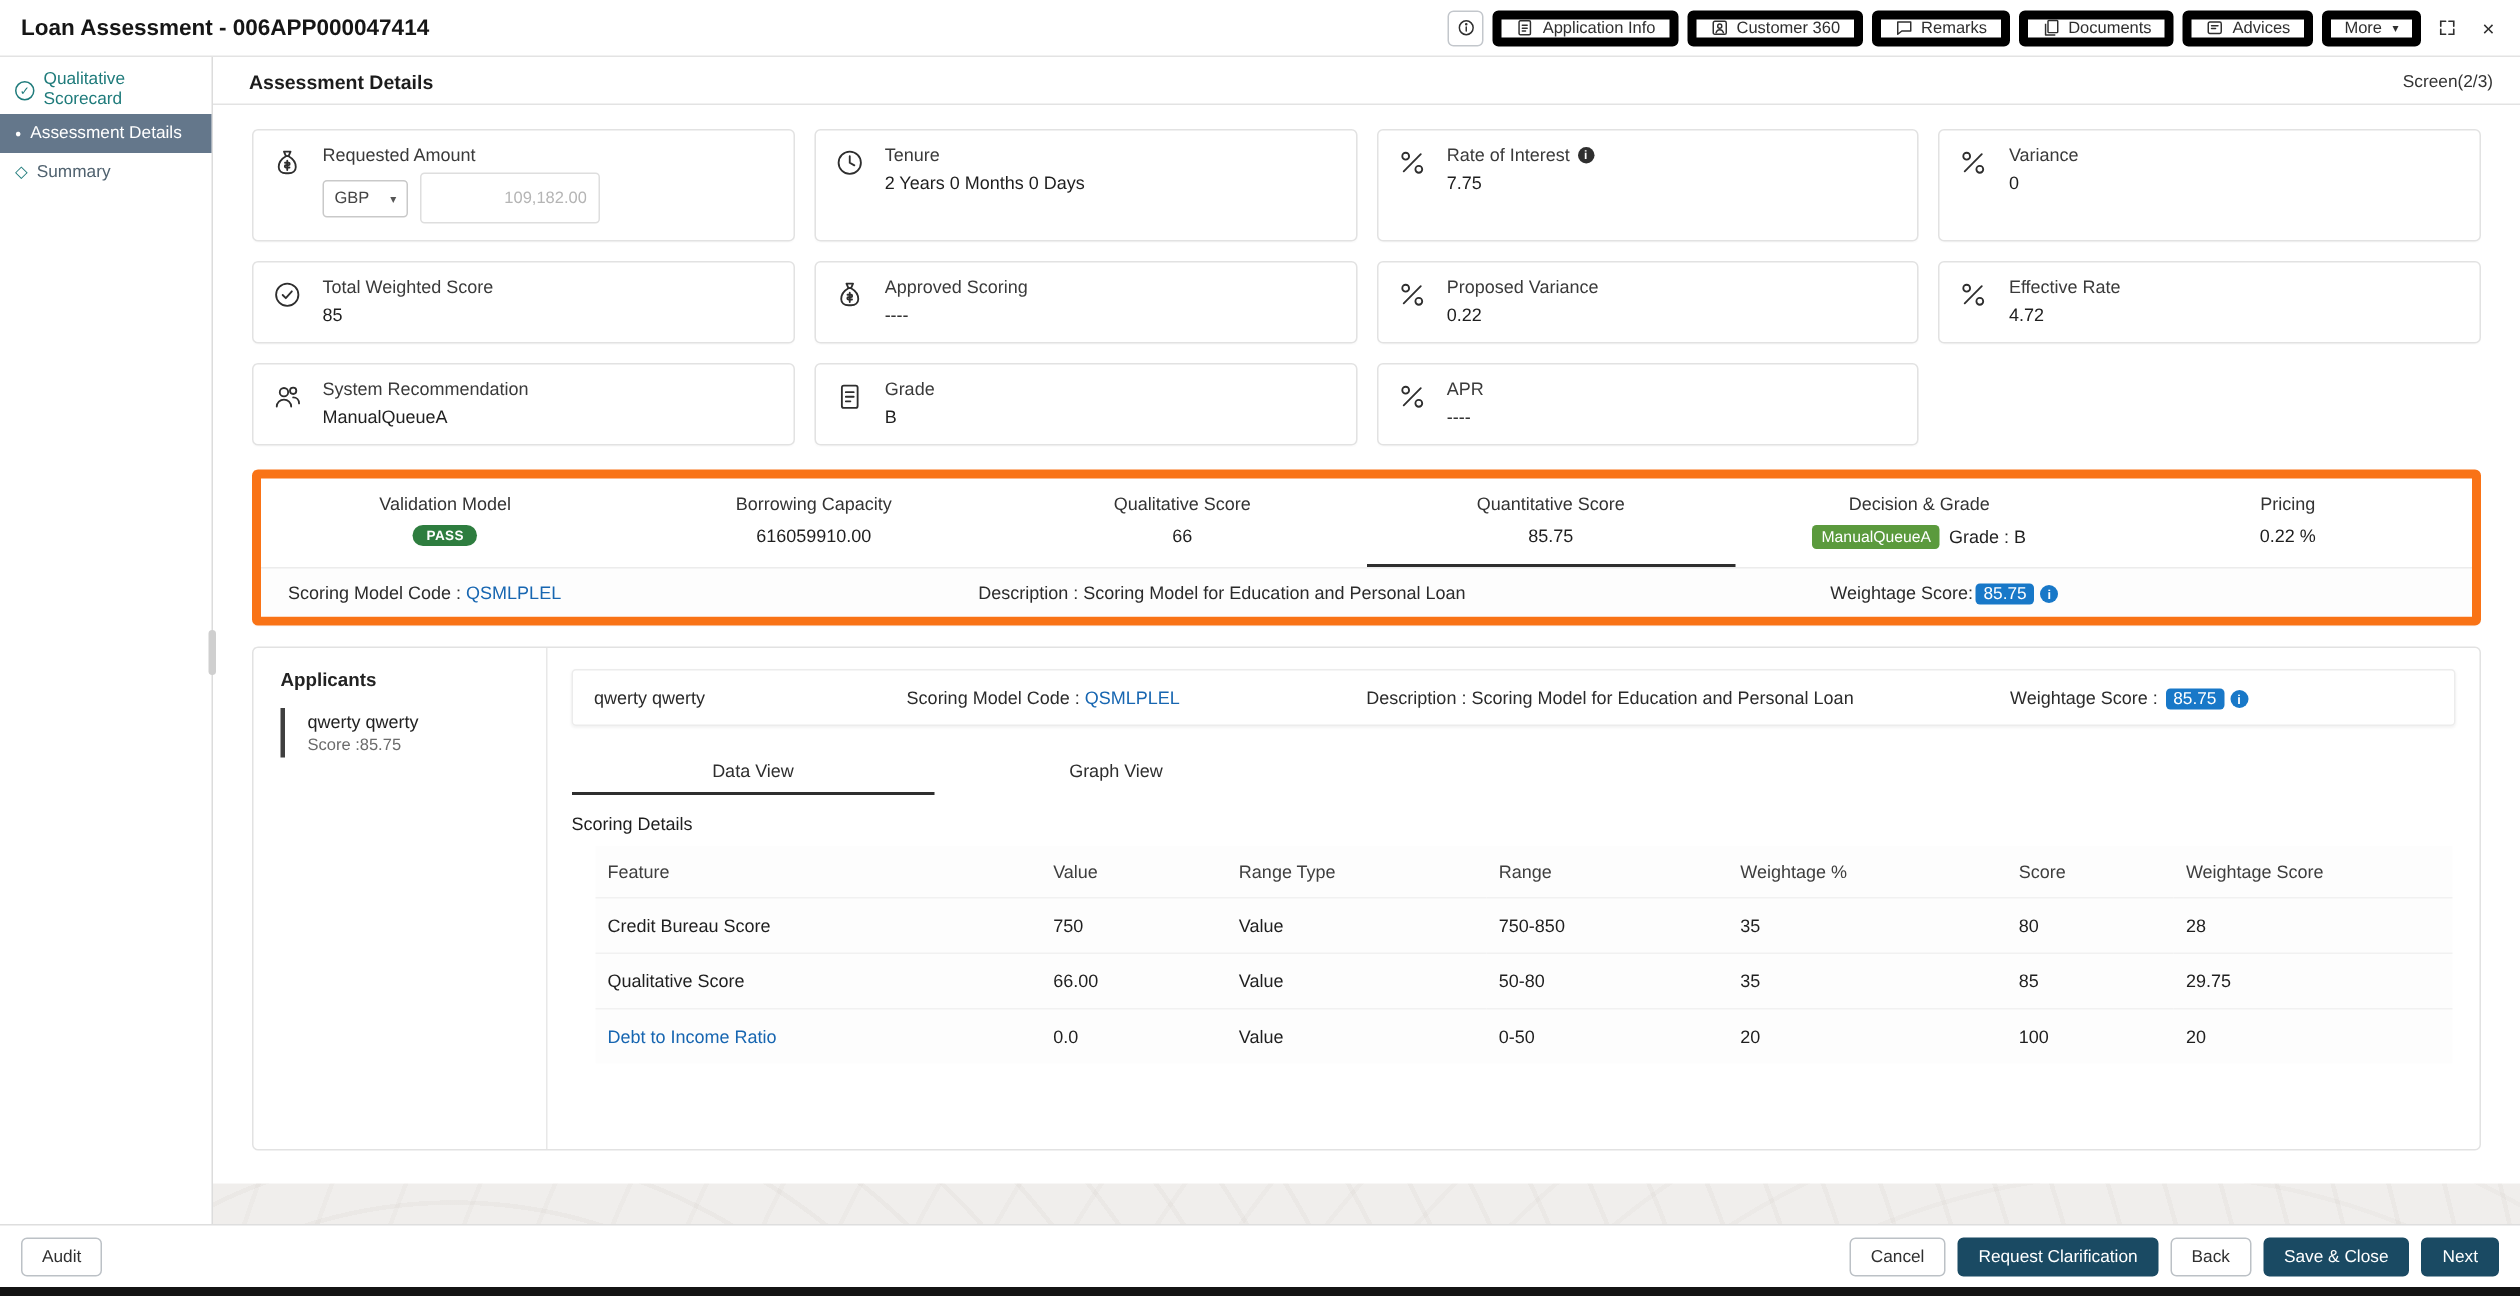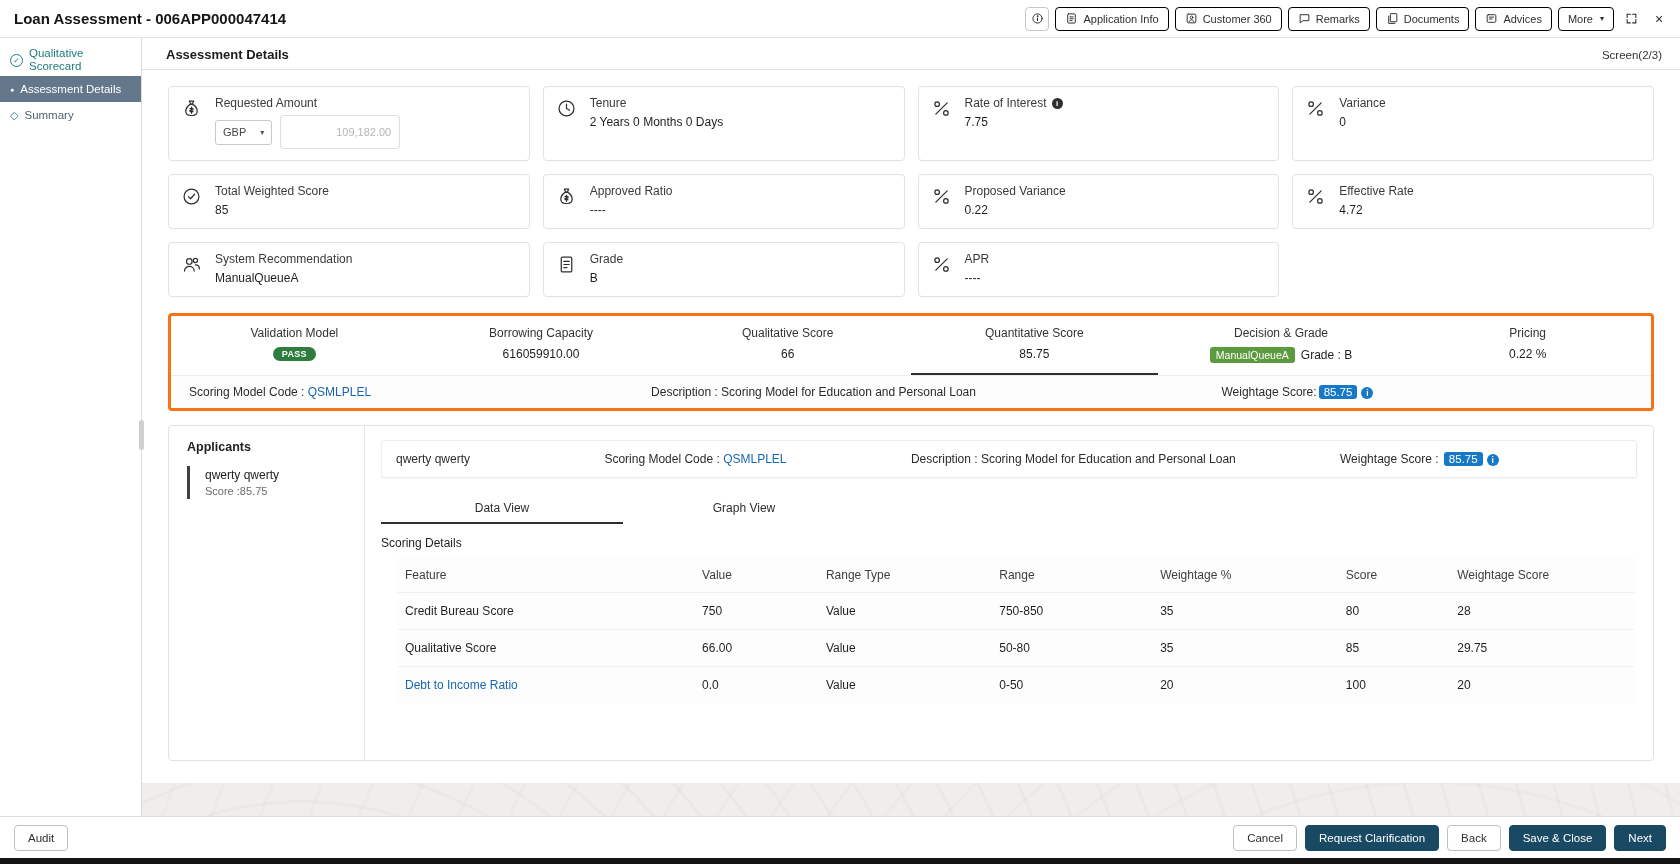--- a/index.html
+++ b/index.html
@@ -9,21 +9,21 @@
     font-size: 12px; color: #2b2b2b; background: #fff; overflow: hidden;
   }
   .app { width: 1680px; height: 864px; display: flex; flex-direction: column; }
 
   
   .topbar { flex: 0 0 38px; background: #fff; border-bottom: 1px solid #e3e3e3;
             display: flex; align-items: center; padding: 0 10px 0 14px; }
   .title { font-size: 15px; font-weight: 700; color: #161616; }
   .topbar-actions { margin-left: auto; display: flex; align-items: center; gap: 6px; }
   .tb-btn { display: inline-flex; align-items: center; gap: 5px; height: 24px; padding: 0 9px;
-            border: 1px solid #000000; border-radius: 4px; background: #fff; font-size: 11px;
+            border: 6px solid #000000; border-radius: 4px; background: #fff; font-size: 11px;
             color: #2f2f2f; cursor: pointer; font-family: inherit; white-space: nowrap; }
   .icon-btn { width: 24px; height: 24px; border: 1px solid #c3c7cc; border-radius: 4px; background: #fff;
               display: inline-flex; align-items: center; justify-content: center; color: #2f2f2f; cursor: pointer; }
   .win-btn { width: 22px; height: 22px; border: none; background: transparent; color: #2f2f2f;
              display: inline-flex; align-items: center; justify-content: center; cursor: pointer; font-size: 14px; }
   .tbi svg, .icon-btn svg, .win-btn svg { width: 13px; height: 13px; display: block; }
   .caret { font-size: 8px; margin-left: 2px; }
 
   
   .main { flex: 1; display: flex; min-height: 0;
@@ -62,21 +62,21 @@
   .card-controls { display: flex; gap: 8px; align-items: center; }
   .currency-select { display: flex; align-items: center; gap: 14px; border: 1px solid #c9c9c9; border-radius: 3px;
                      height: 25px; padding: 0 7px; font-size: 11px; color: #444; cursor: pointer; background: #fff; }
   .sel-caret { font-size: 8px; color: #555; }
   .amount-input { width: 120px; height: 25px; border: 1px solid #dedede; border-radius: 3px; text-align: right;
                   padding: 16px 8px; font-size: 11px; color: #b5b5b5; font-family: inherit; background: #fff; }
   .info-dark { display: inline-block; width: 11px; height: 11px; border-radius: 50%; background: #2f2f2f; color: #fff;
                font-size: 8px; line-height: 11px; text-align: center; font-weight: 700; font-style: normal; }
 
   
-  .strip { border: 3px solid #f97316; border-radius: 4px; margin-top: 16px; background: #fff;
+  .strip { border: 6px solid #f97316; border-radius: 4px; margin-top: 16px; background: #fff;
            box-shadow: 0 1px 1px rgba(0,0,0,.02); }
   .strip-cells { display: grid; grid-template-columns: repeat(6, 1fr); }
   .strip-cell { text-align: center; padding: 10px 4px 12px; cursor: pointer; }
   .strip-cell.active { box-shadow: inset 0 -2px 0 #2f2f2f; }
   .strip-label { font-size: 12px; color: #333; }
   .strip-value { margin-top: 7px; font-size: 12px; color: #1f1f1f;
                  display: flex; justify-content: center; align-items: center; gap: 6px; }
   .badge-pass { background: #2e7d3f; color: #fff; font-size: 9px; font-weight: 700; padding: 2px 9px;
                 border-radius: 8px; letter-spacing: .3px; }
   .badge-green { background: #5b9a3d; color: #fff; font-size: 10.5px; padding: 2px 6px; border-radius: 3px; }
@@ -303,21 +303,21 @@
 
           <div class="card">
             <span class="card-icon">
               <svg viewBox="0 0 24 24" fill="none" stroke="currentColor" stroke-width="1.4" stroke-linecap="round" stroke-linejoin="round">
                   <path d="M9.5 3.5h5L13 7h-2L9.5 3.5z"></path>
                   <path d="M11 7h2c3.2 1.8 5.5 4.8 5.5 8.2 0 2.9-2.2 4.8-5.5 4.8h-2c-3.3 0-5.5-1.9-5.5-4.8C5.5 11.8 7.8 8.8 11 7z"></path>
                   <path d="M12 10.5v7M10.3 12h2.8c1 0 1 1.8 0 1.8h-2.2c-1 0-1 1.8 0 1.8h2.8"></path>
                 </svg>
             </span>
             <div class="card-body">
-              <div class="card-label">Approved Ratio</div>
+              <div class="card-label">Approved Scoring</div>
               <div class="card-value">----</div>
             </div>
           </div>
 
           <div class="card">
             <span class="card-icon">
               <svg viewBox="0 0 24 24" fill="none" stroke="currentColor" stroke-width="1.4" stroke-linecap="round">
                   <path d="M18.5 5.5l-13 13"></path>
                   <circle cx="7" cy="7" r="2.6"></circle>
                   <circle cx="17" cy="17" r="2.6"></circle>

